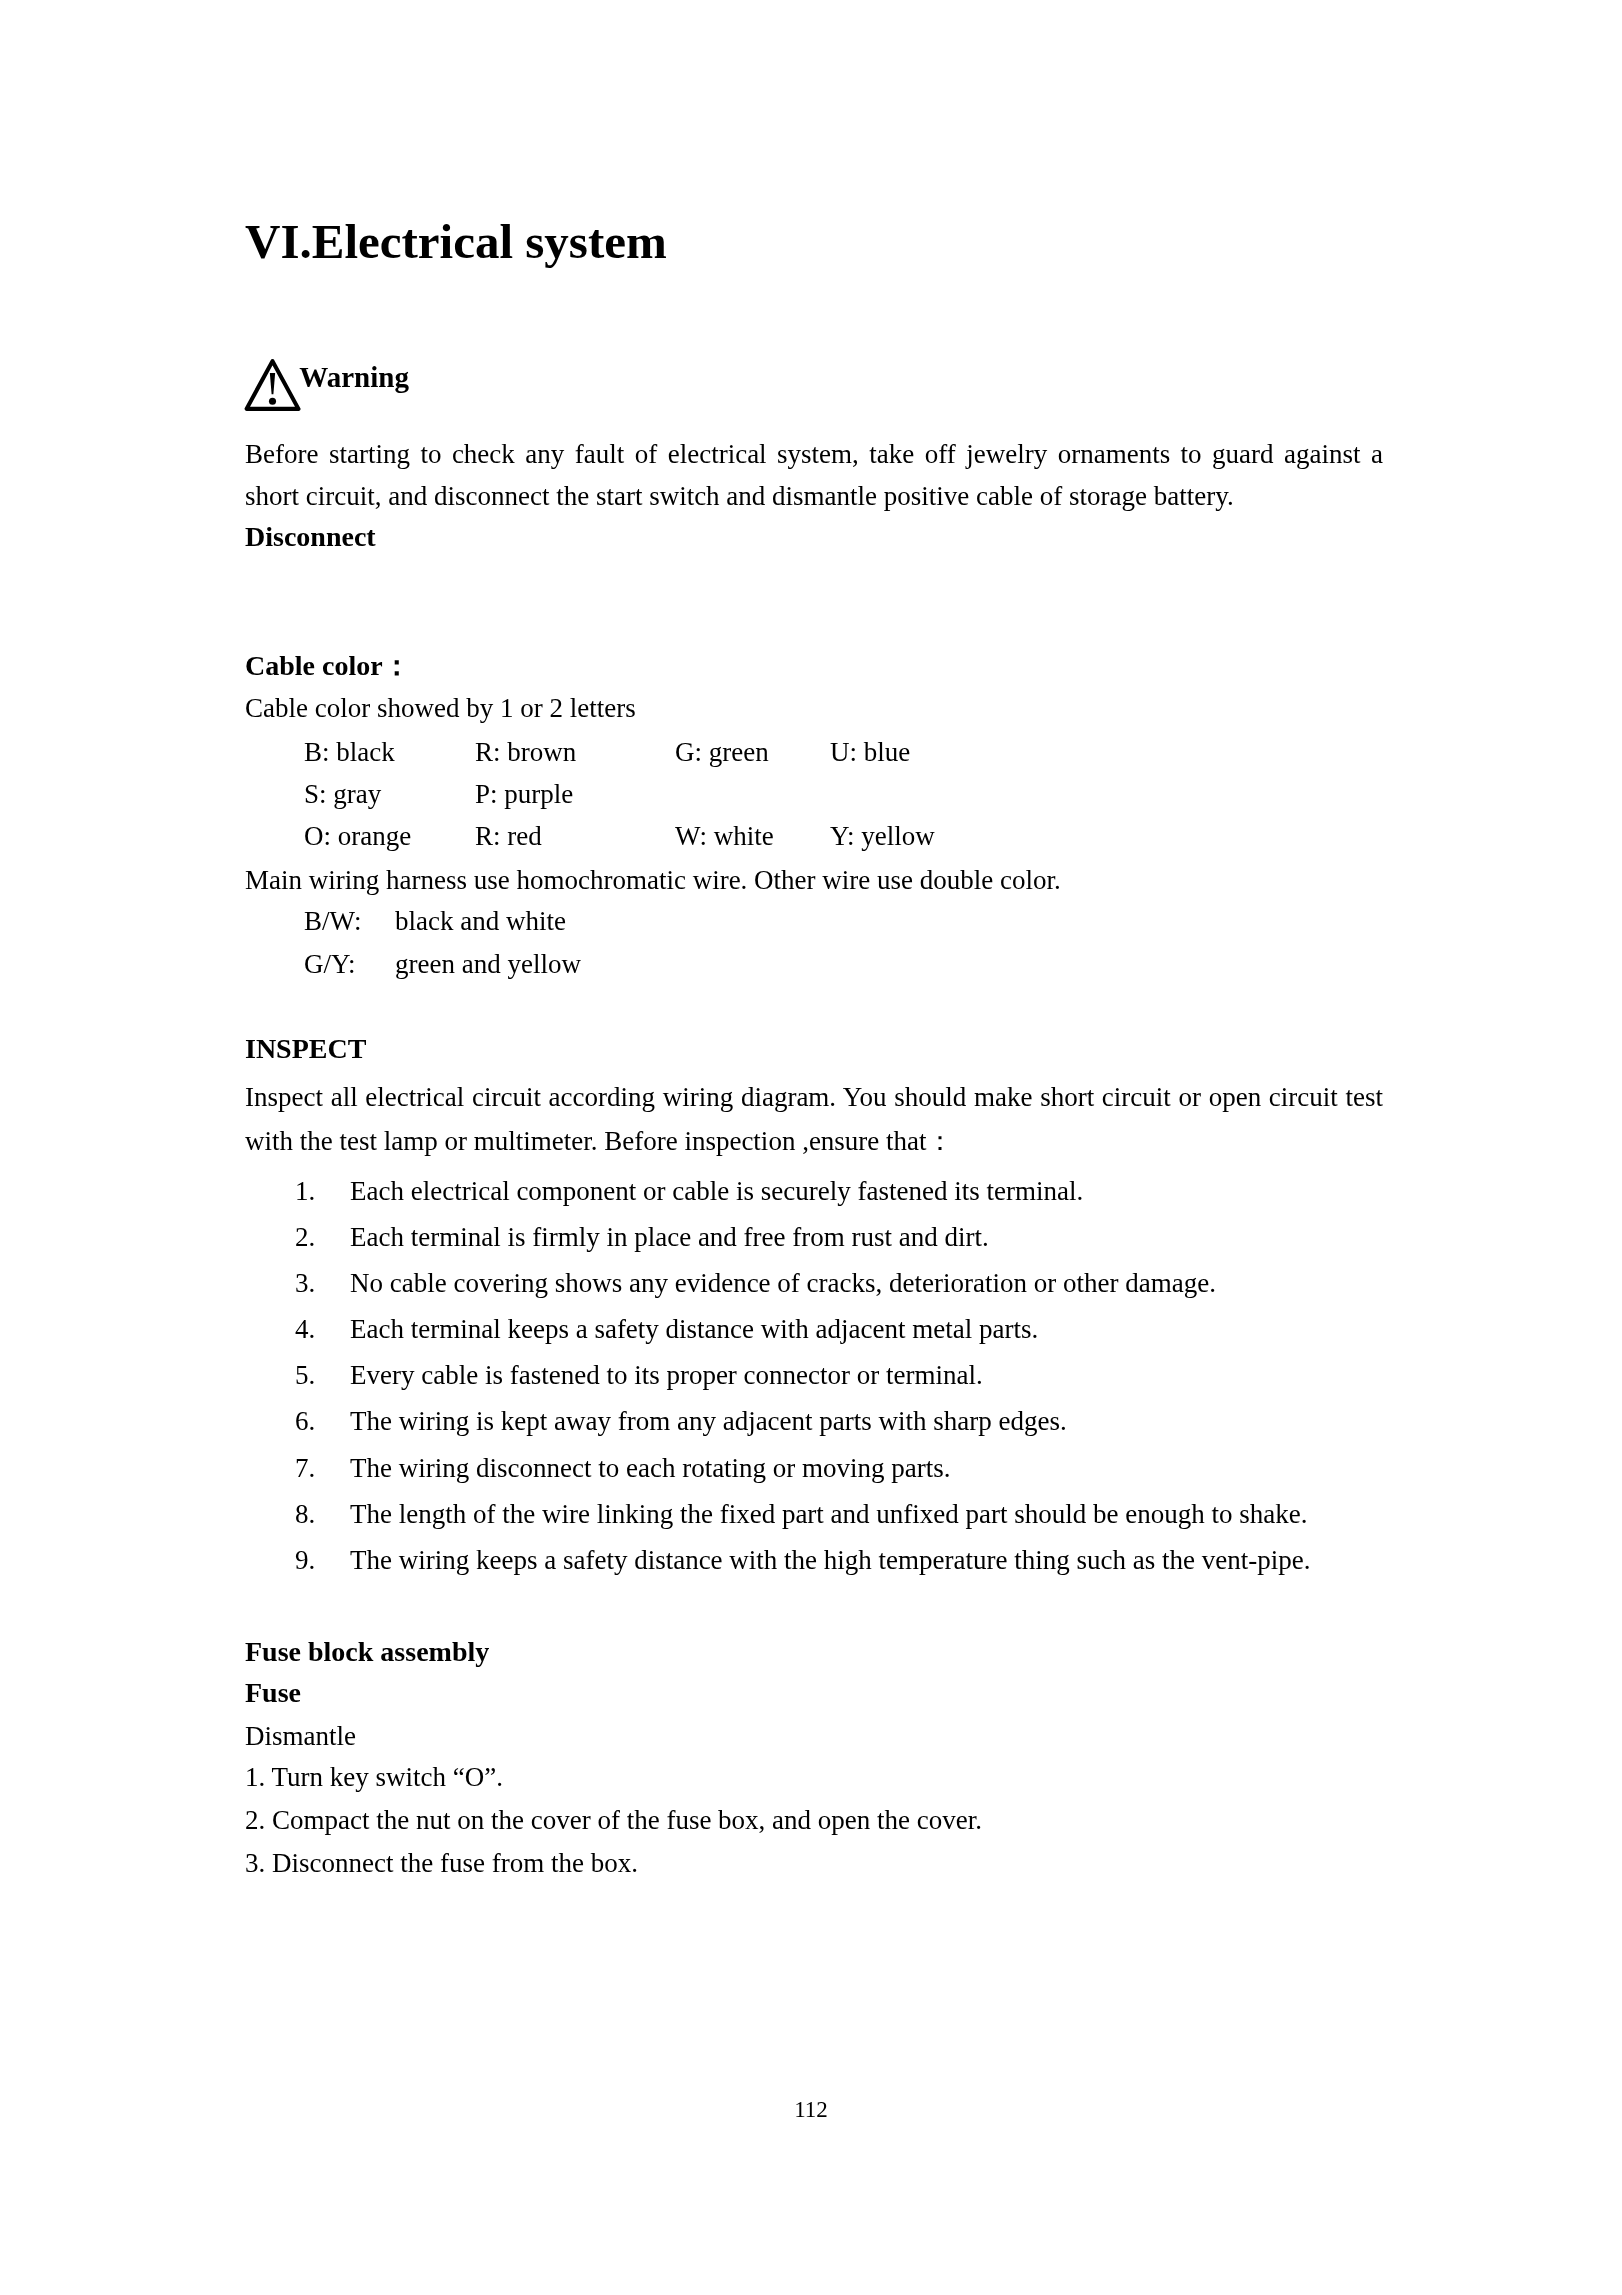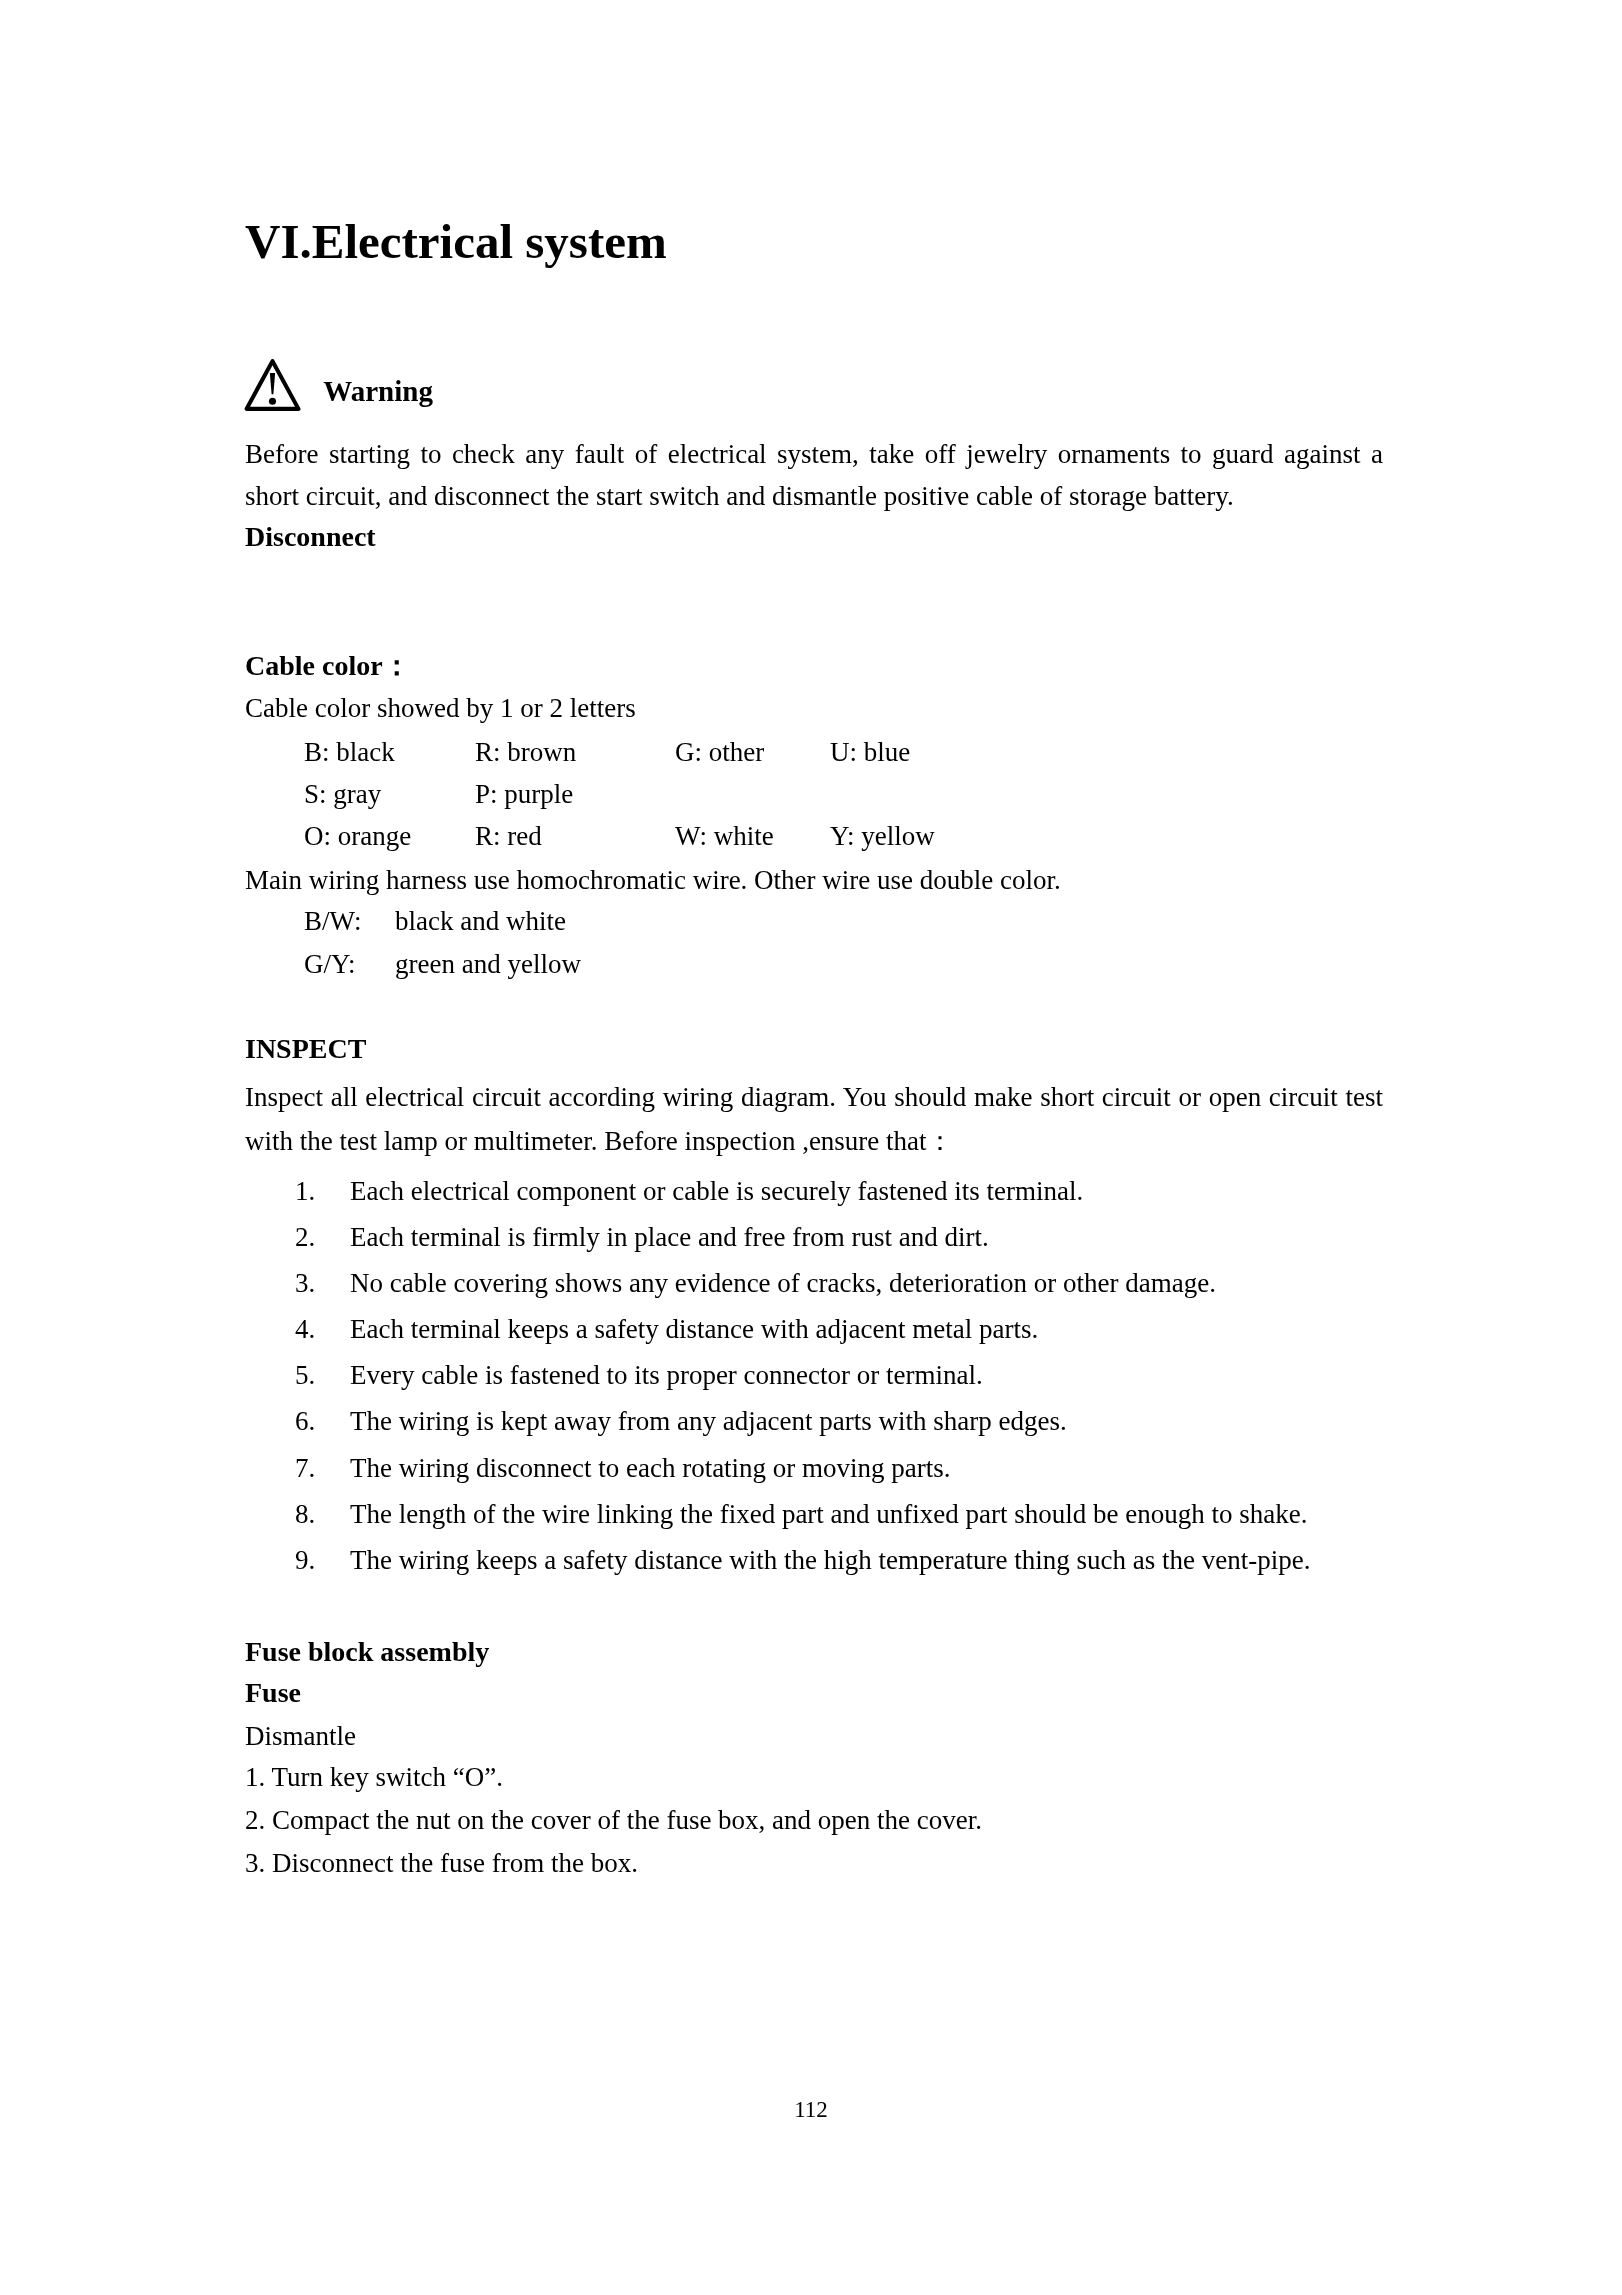--- a/index.html
+++ b/index.html
@@ -33,22 +33,21 @@
     margin: 0;
   }
   .para {
     width: 1138px;
     text-align: justify;
     text-justify: inter-word;
   }
   .inspect-para { line-height: 44px; }
   .warning-row {
     display: flex;
-    align-items: center;
-    gap: 24px;
+    align-items: flex-start;
   }
   .warning-label {
     font-size: 29px;
     font-weight: bold;
     line-height: 1;
     margin-left: -2.7px;
     transform: translateY(6.1px);
     white-space: nowrap;
   }
   .color-grid .crow {
@@ -107,21 +106,21 @@
 
 
   <h2 class="abs h" style="left:245px; top:652px;">Cable color：</h2>
 
   <p class="abs body" style="left:245px; top:687px;">Cable color showed by 1 or 2 letters</p>
 
   <div class="abs color-grid" style="left:304px; top:731px;">
     <div class="crow">
       <span class="c1">B: black</span>
       <span class="c2">R: brown</span>
-      <span class="c3">G: other</span>
+      <span class="c3">G: green</span>
       <span class="c4">U: blue</span>
     </div>
     <div class="crow">
       <span class="c1">S: gray</span>
       <span class="c2">P: purple</span>
       <span class="c3"></span>
       <span class="c4"></span>
     </div>
     <div class="crow">
       <span class="c1">O: orange</span>

